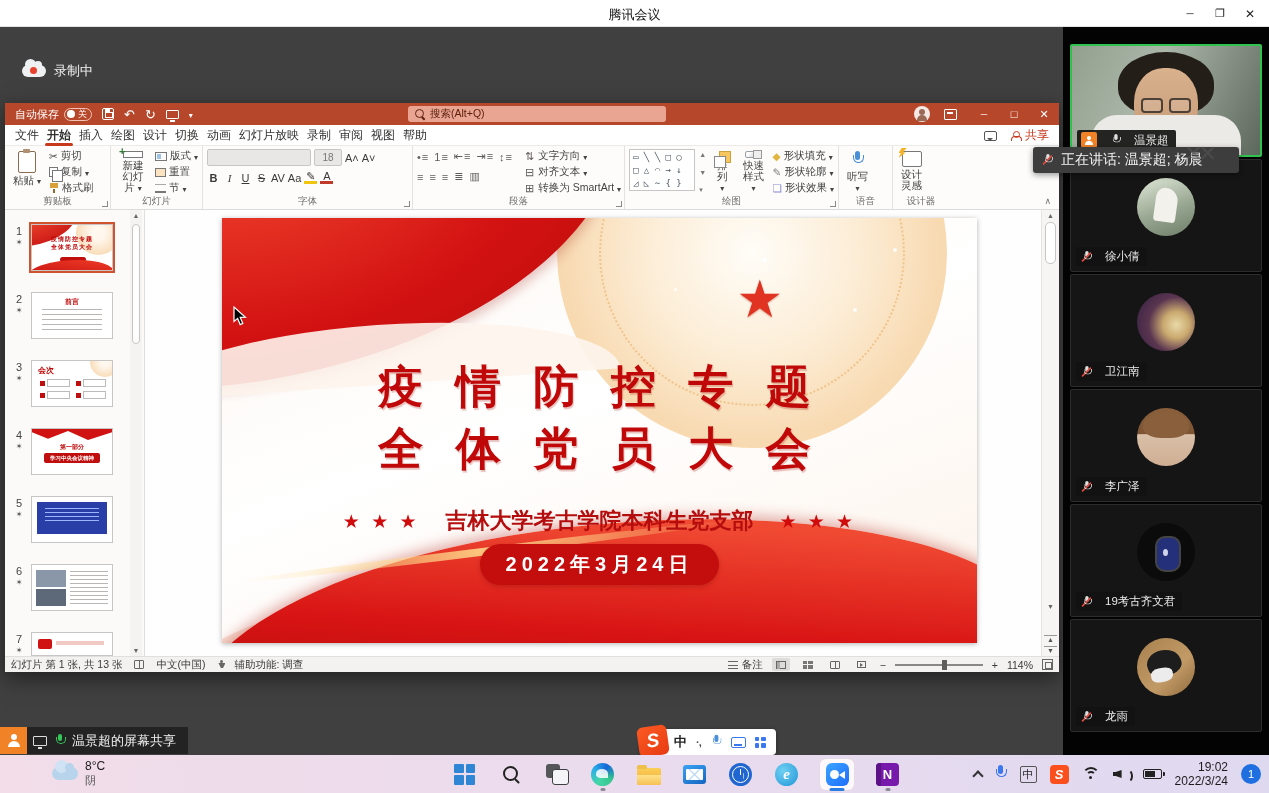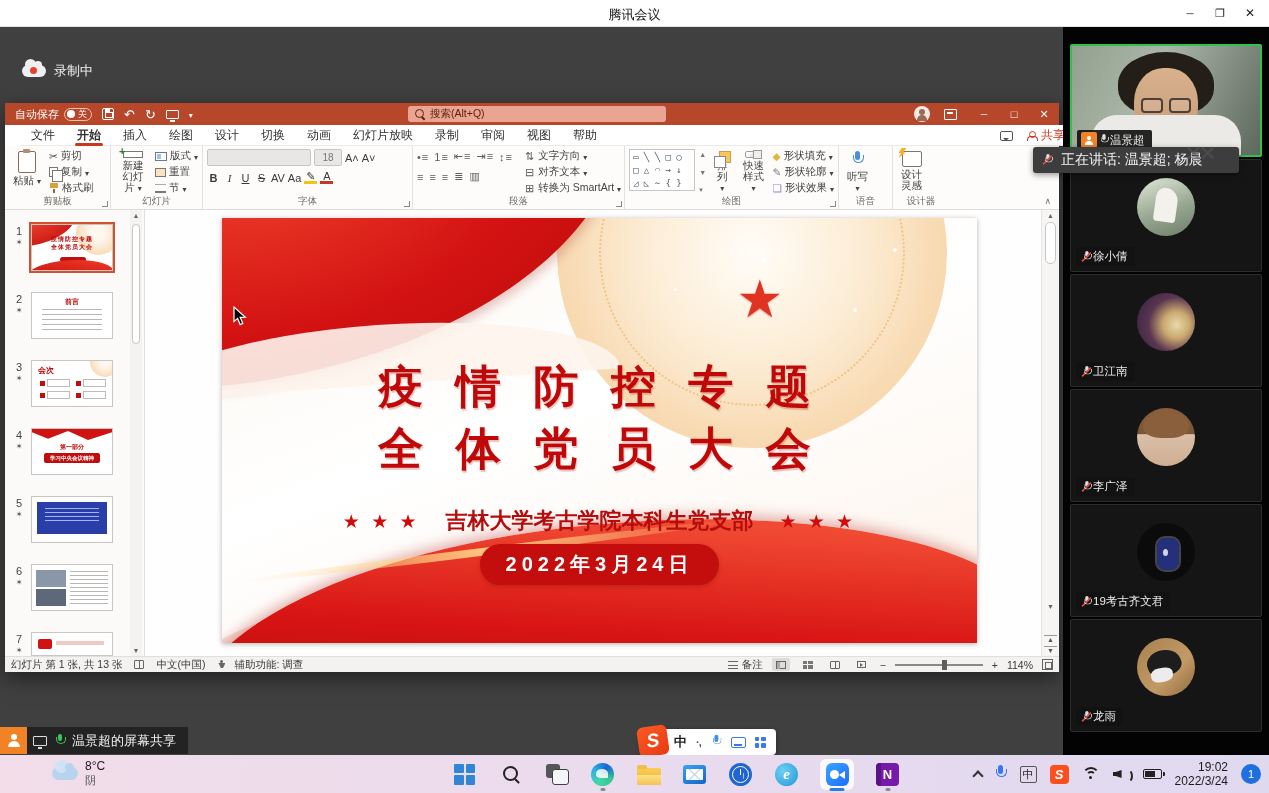--- a/index.html
+++ b/index.html
@@ -1,21 +1,21 @@
 <!DOCTYPE html>
 <html><head>
 <meta charset="utf-8">
 <style>
   * { box-sizing: border-box; margin: 0; padding: 0; }
   html,body { width:1269px; height:793px; overflow:hidden; }
   body { font-family: "Liberation Sans", sans-serif; }
   .stage { position:relative; width:1269px; height:793px; background:#2c2d2f; overflow:hidden; }
 
   
-  .win-titlebar { position:absolute; left:0; top:0; width:1269px; height:27px; background:#ffffff; border-bottom:1px solid #e3e3e3; z-index:5;font-family:Liberation Serif, serif; }
+  .win-titlebar { position:absolute; left:0; top:0; width:1269px; height:27px; background:#ffffff; border-bottom:1px solid #e3e3e3; z-index:5; }
   .win-title { position:absolute; left:0; right:0; top:6px; text-align:center; font-size:13px; color:#111; }
   .win-ctrls { position:absolute; right:4px; top:0; height:27px; display:flex; align-items:center; }
   .wbtn { width:30px; height:27px; display:flex; align-items:center; justify-content:center; font-size:12px; color:#222; }
   .wbtn.min::after{content:"─"; font-size:10px;}
   .wbtn.max::after{content:"❐"; font-size:11px;}
   .wbtn.close::after{content:"✕";}
 
   
   .share-area { position:absolute; left:0; top:27px; width:1063px; height:728px; background:#404040; }
   .recording { position:absolute; left:22px; top:35px; display:flex; align-items:center; gap:8px; color:#f2f2f2; font-size:13px; }
@@ -49,21 +49,21 @@
   .tb-avatar::before{content:""; position:absolute; left:5px; top:3px; width:6px; height:6px; border-radius:50%; background:#9a6a55;}
   .tb-avatar::after{content:""; position:absolute; left:3px; top:9px; width:10px; height:6px; border-radius:5px 5px 0 0; background:#9a6a55;}
   .i-ribopts { width:13px; height:11px; border:1.5px solid #fff; border-radius:1px; position:relative; margin-right:12px; }
   .i-ribopts::after{content:""; position:absolute; left:2px; top:2px; width:6px; height:2px; background:#fff;}
   .pbtn { width:30px; height:22px; display:flex; align-items:center; justify-content:center; color:#fff; font-size:11px; }
   .pbtn.min::after{content:"─"; font-size:9px;}
   .pbtn.max::after{content:"□"; font-size:11px;}
   .pbtn.close::after{content:"✕";}
 
   
-  .ppt-tabs { position:absolute; left:16px; top:22px; width:100%; height:21px; background:#fff; display:flex; align-items:center; gap:22px; padding-left:10px; font-size:12px; color:#323130; border-bottom:1px solid #eceae8; }
+  .ppt-tabs { position:absolute; left:0; top:22px; width:100%; height:21px; background:#fff; display:flex; align-items:center; gap:8px; padding-left:10px; font-size:12px; color:#323130; border-bottom:1px solid #eceae8; }
   .tab { position:relative; height:21px; display:flex; align-items:center; }
   .tab.active { font-weight:bold; }
   .tab.active::after{content:""; position:absolute; left:-2px; right:-2px; bottom:0; height:3px; background:#c8381d; border-radius:2px;}
   .tabs-right { position:absolute; right:10px; top:0; height:21px; display:flex; align-items:center; gap:14px; }
   .i-comment { width:13px; height:10px; border:1.5px solid #555; border-radius:2px; position:relative; }
   .i-comment::after{content:""; position:absolute; left:2px; bottom:-4px; width:0; height:0; border:3px solid transparent; border-top-color:#555;}
   .share-btn { display:flex; align-items:center; gap:4px; color:#c8381d; font-size:12px; }
   .i-share-person { width:10px; height:10px; position:relative; }
   .i-share-person::before{content:""; position:absolute; left:2px; top:0; width:5px; height:5px; border:1.2px solid #c8381d; border-radius:50%;}
   .i-share-person::after{content:""; position:absolute; left:0; bottom:0; width:9px; height:4px; border:1.2px solid #c8381d; border-bottom:none; border-radius:4px 4px 0 0;}
@@ -228,21 +228,21 @@
   .i-micblue.small { transform:scale(.8); }
   .i-kbd { width:15px; height:11px; border:1.5px solid #3a78f0; border-radius:2px; position:relative; }
   .i-kbd::after{content:""; position:absolute; left:2px; bottom:1px; width:8px; height:1.5px; background:#3a78f0;}
   .i-grid4 { width:11px; height:11px; display:grid; grid-template:1fr 1fr/1fr 1fr; gap:1.5px; }
   .i-grid4 i { background:#3a78f0; border-radius:1px; }
 
   
   .sidebar { position:absolute; left:1063px; top:27px; width:206px; height:728px; background:#030303; }
   .tile { position:absolute; left:7px; width:192px; height:113px; background:#151515; border:1px solid #2c2c2c; border-radius:2px; overflow:hidden; }
   .tile.speaking { border:2px solid #2fc24f; }
-  .tile-label { position:absolute; left:5px; bottom:5px; display:flex; align-items:center; gap:0; background:rgba(18,18,18,.92); padding:2px 7px 2px 4px; font-size:11.5px; color:#ececec; border-radius:2px; z-index:3; }
+  .tile-label { position:absolute; left:5px; bottom:5px; display:flex; align-items:center; gap:12px; background:rgba(18,18,18,.92); padding:2px 7px 2px 4px; font-size:11.5px; color:#ececec; border-radius:2px; z-index:3; }
   .presenter-chip { width:16px; height:16px; background:#f18226; border-radius:2px; display:flex; align-items:center; justify-content:center; }
   .presenter-chip .ico-person { transform:scale(.7); }
   .mic.tiny { transform:scale(.85); }
   .avatar { position:absolute; left:50%; top:42%; transform:translate(-50%,-50%); width:58px; height:58px; border-radius:50%; }
   .av-xu { background:linear-gradient(160deg,#d3dccb 10%,#98a791 55%,#6d7d67 100%); }
   .av-xu::after{content:""; position:absolute; left:18px; top:10px; width:22px; height:34px; background:#f2f1ec; border-radius:10px 14px 4px 4px; transform:rotate(8deg);}
   .av-wei { background:radial-gradient(circle at 68% 55%, #e8d9a8 0%, #caa96f 26%, #5a3550 55%, #2e1e3e 100%); }
   .av-li { background:linear-gradient(180deg,#8a5f3c 0%,#7d5534 44%,#d9c0a8 46%,#cfae93 100%); }
   .av-li::before{content:""; position:absolute; left:6px; top:4px; width:46px; height:26px; background:#8a5f3c; border-radius:50% 50% 40% 40%;}
   .av-qi { background:#0b0b0b; }

